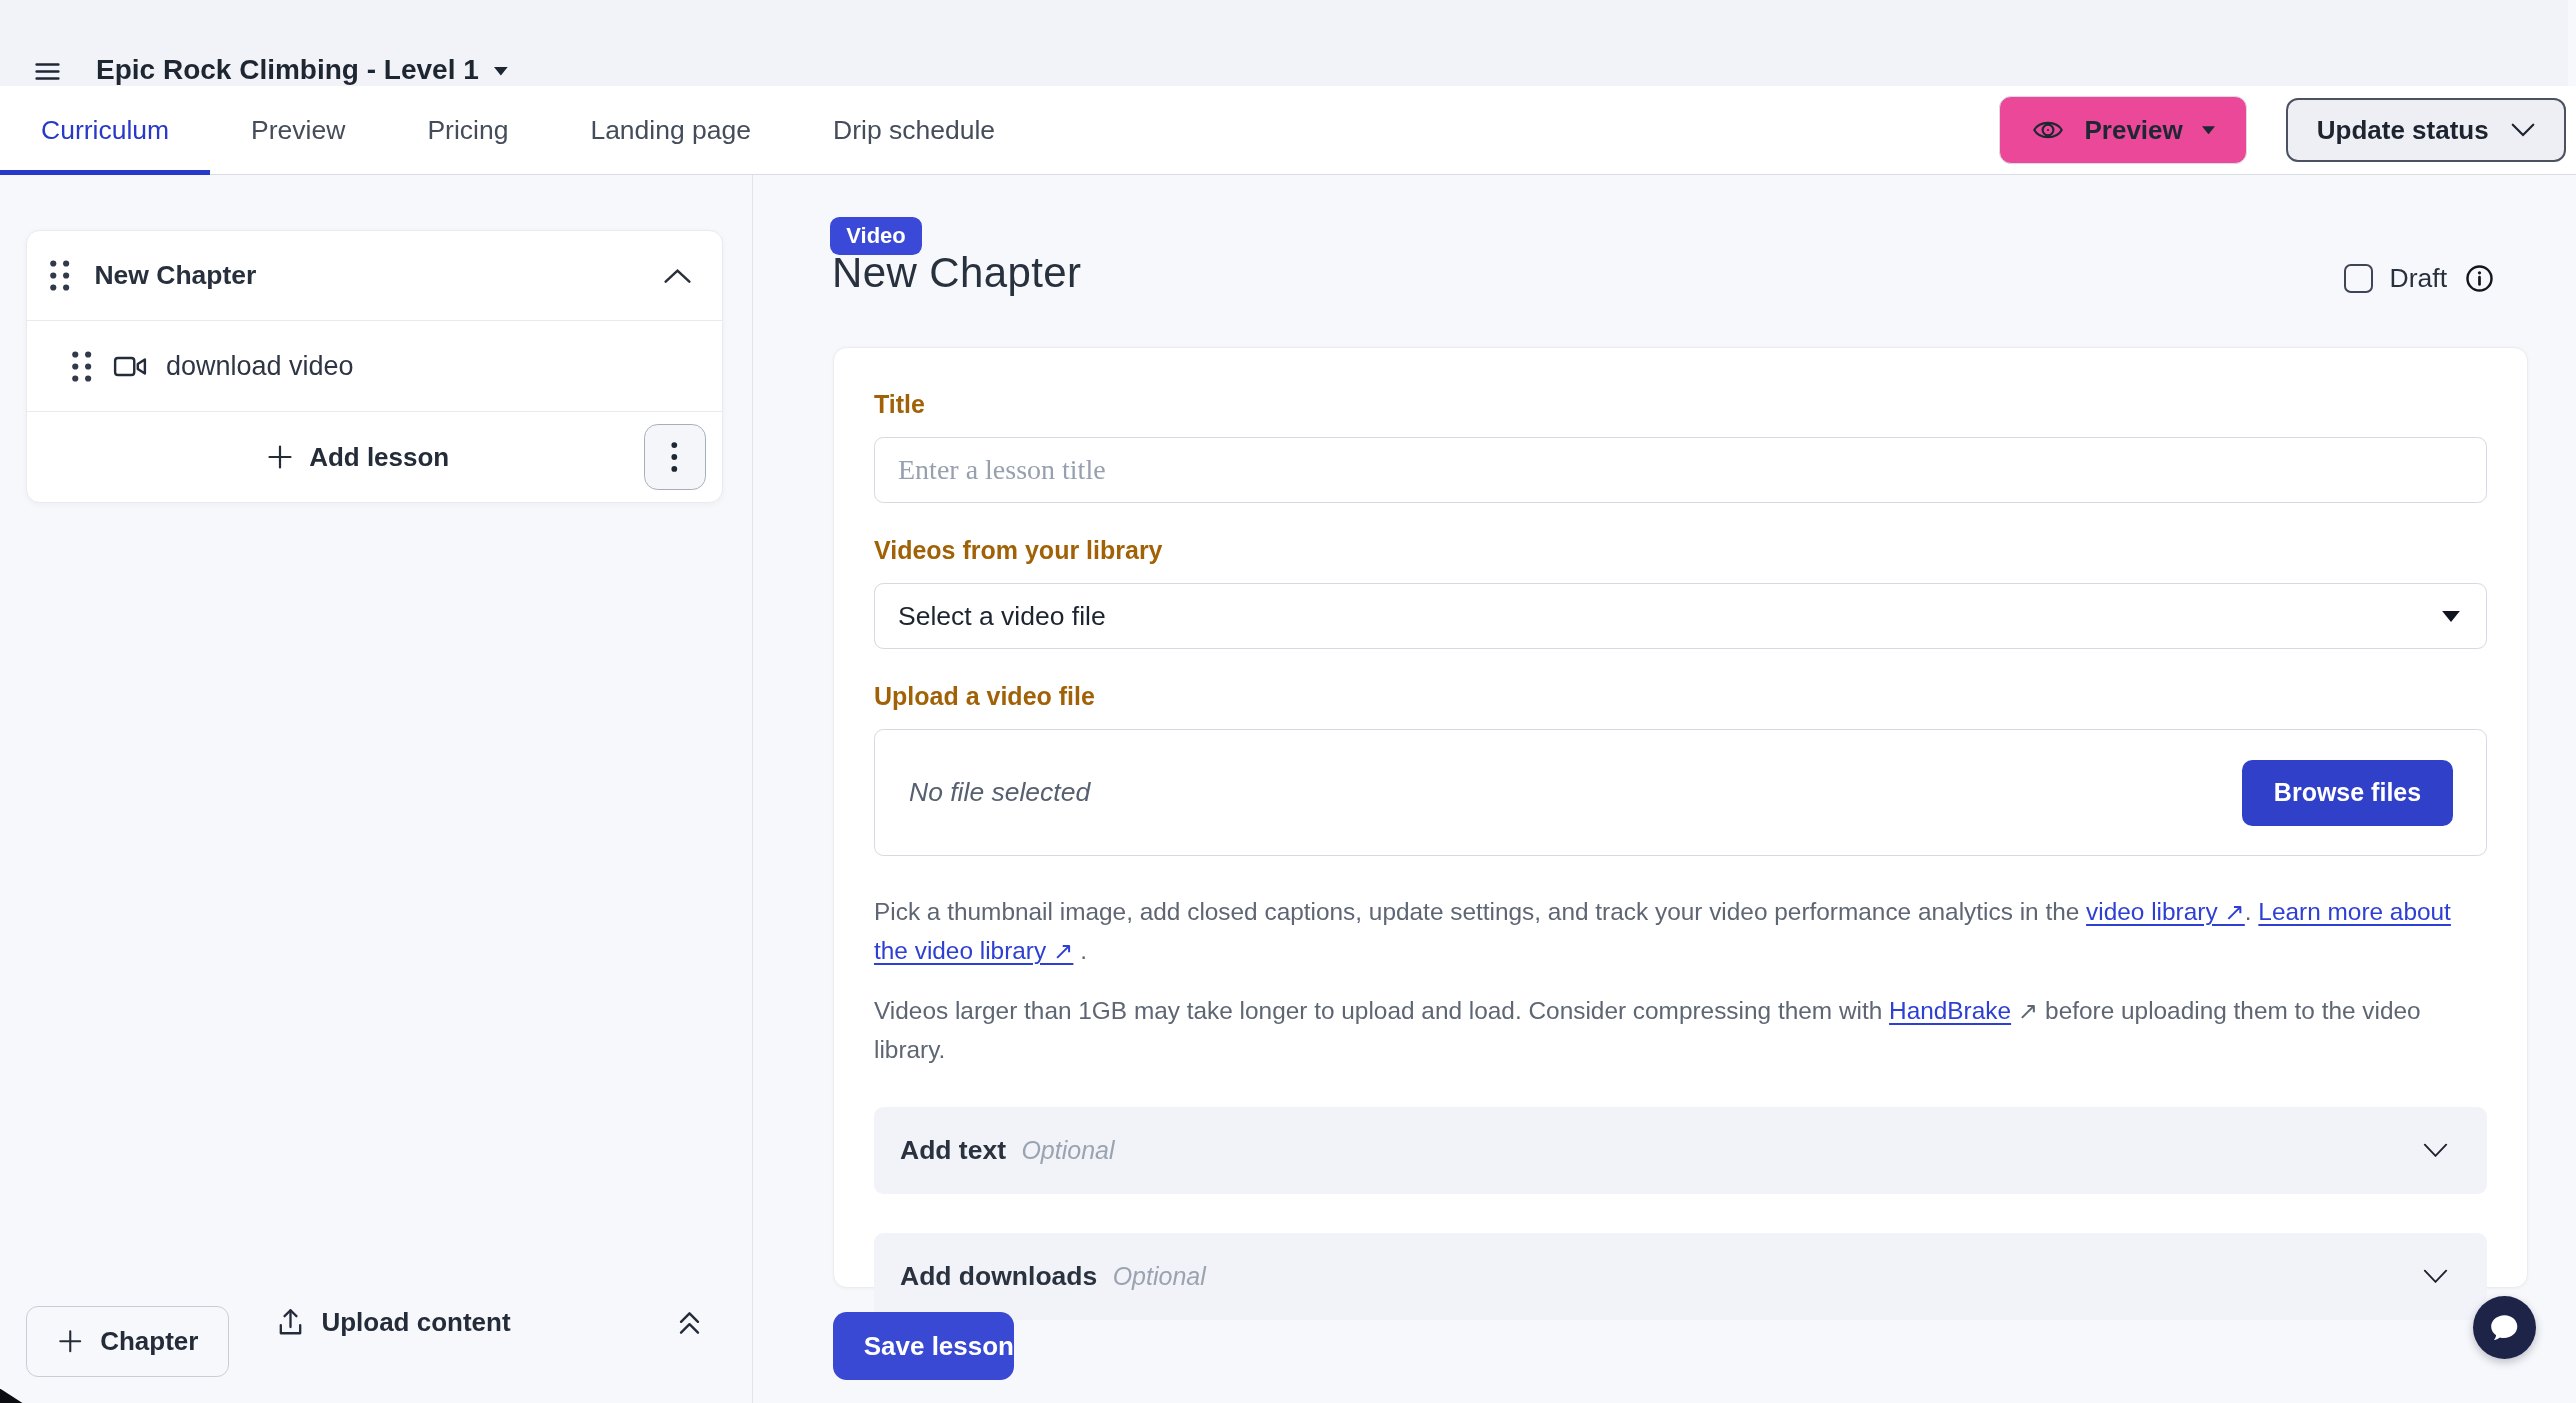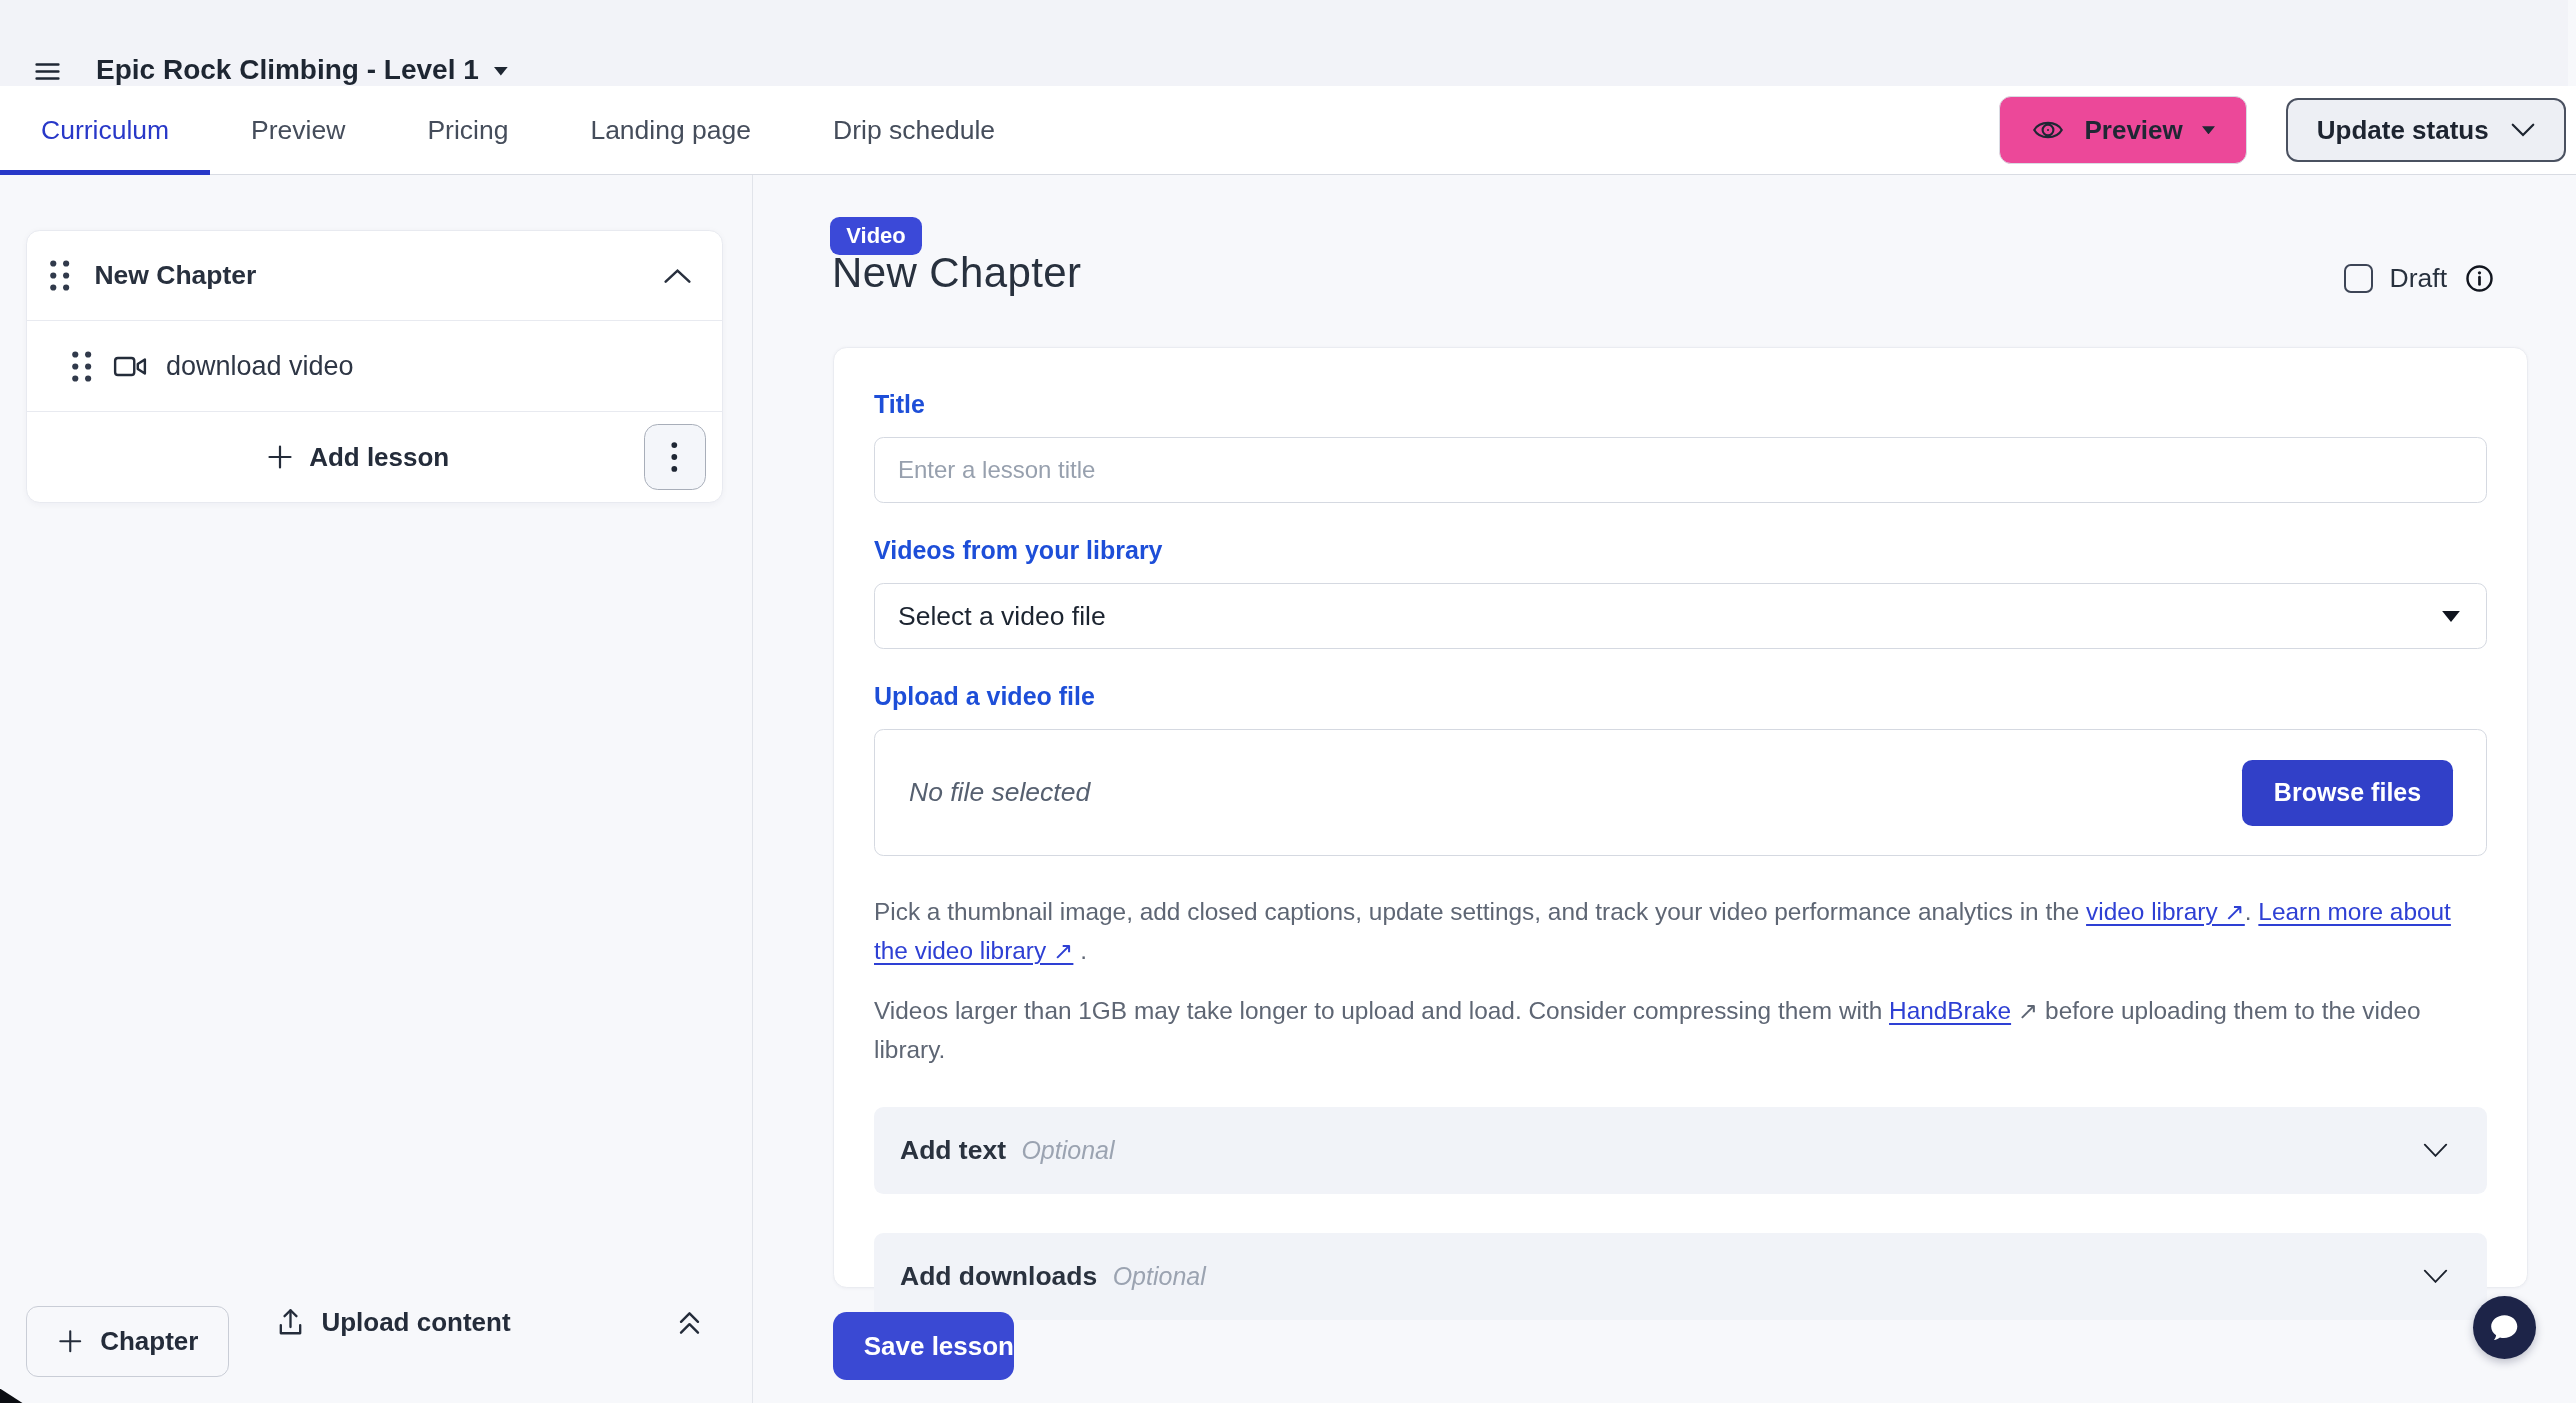--- a/index.html
+++ b/index.html
@@ -130,24 +130,24 @@
   }
   .draft-label { font-size: 26.5px; color: #28313e; }
   .info-icon { color: #12161f; cursor: pointer; }
 
   .form-card {
     position: absolute; left: 80px; top: 172px; width: 1695px; height: 941px;
     background: #fff; border: 0.9px solid #eaecf1; border-radius: 13.7px;
     box-shadow: 0 0.9px 3.4px rgba(25,35,65,0.04);
     padding: 42px 40px 0;
   }
-  .form-label { font-size: 25px; font-weight: 700; color: #1d4ed8; margin-bottom: 18px; }
+  .form-label { font-size: 25px; font-weight: 700; color: #a16207; margin-bottom: 18px; }
   .text-input {
     width: 100%; height: 66px; border: 1.7px solid #d5d9e1; border-radius: 9.4px;
-    font-family: Liberation Sans, sans-serif; font-size: 24px; color: #1d2530; padding: 0 23px;
+    font-family: Liberation Serif, serif; font-size: 28px; color: #1d2530; padding: 0 23px;
     background: #fff; outline: none;
   }
   .text-input::placeholder { color: #97a0ae; opacity: 1; }
   .mt-gap { margin-top: 33px; }
   .select-box {
     width: 100%; height: 66px; border: 1.7px solid #d5d9e1; border-radius: 9.4px;
     display: flex; align-items: center; justify-content: space-between;
     padding: 0 26px 0 23px; cursor: pointer; background: #fff;
   }
   .select-box .value { font-size: 26.5px; color: #1c2430; }

